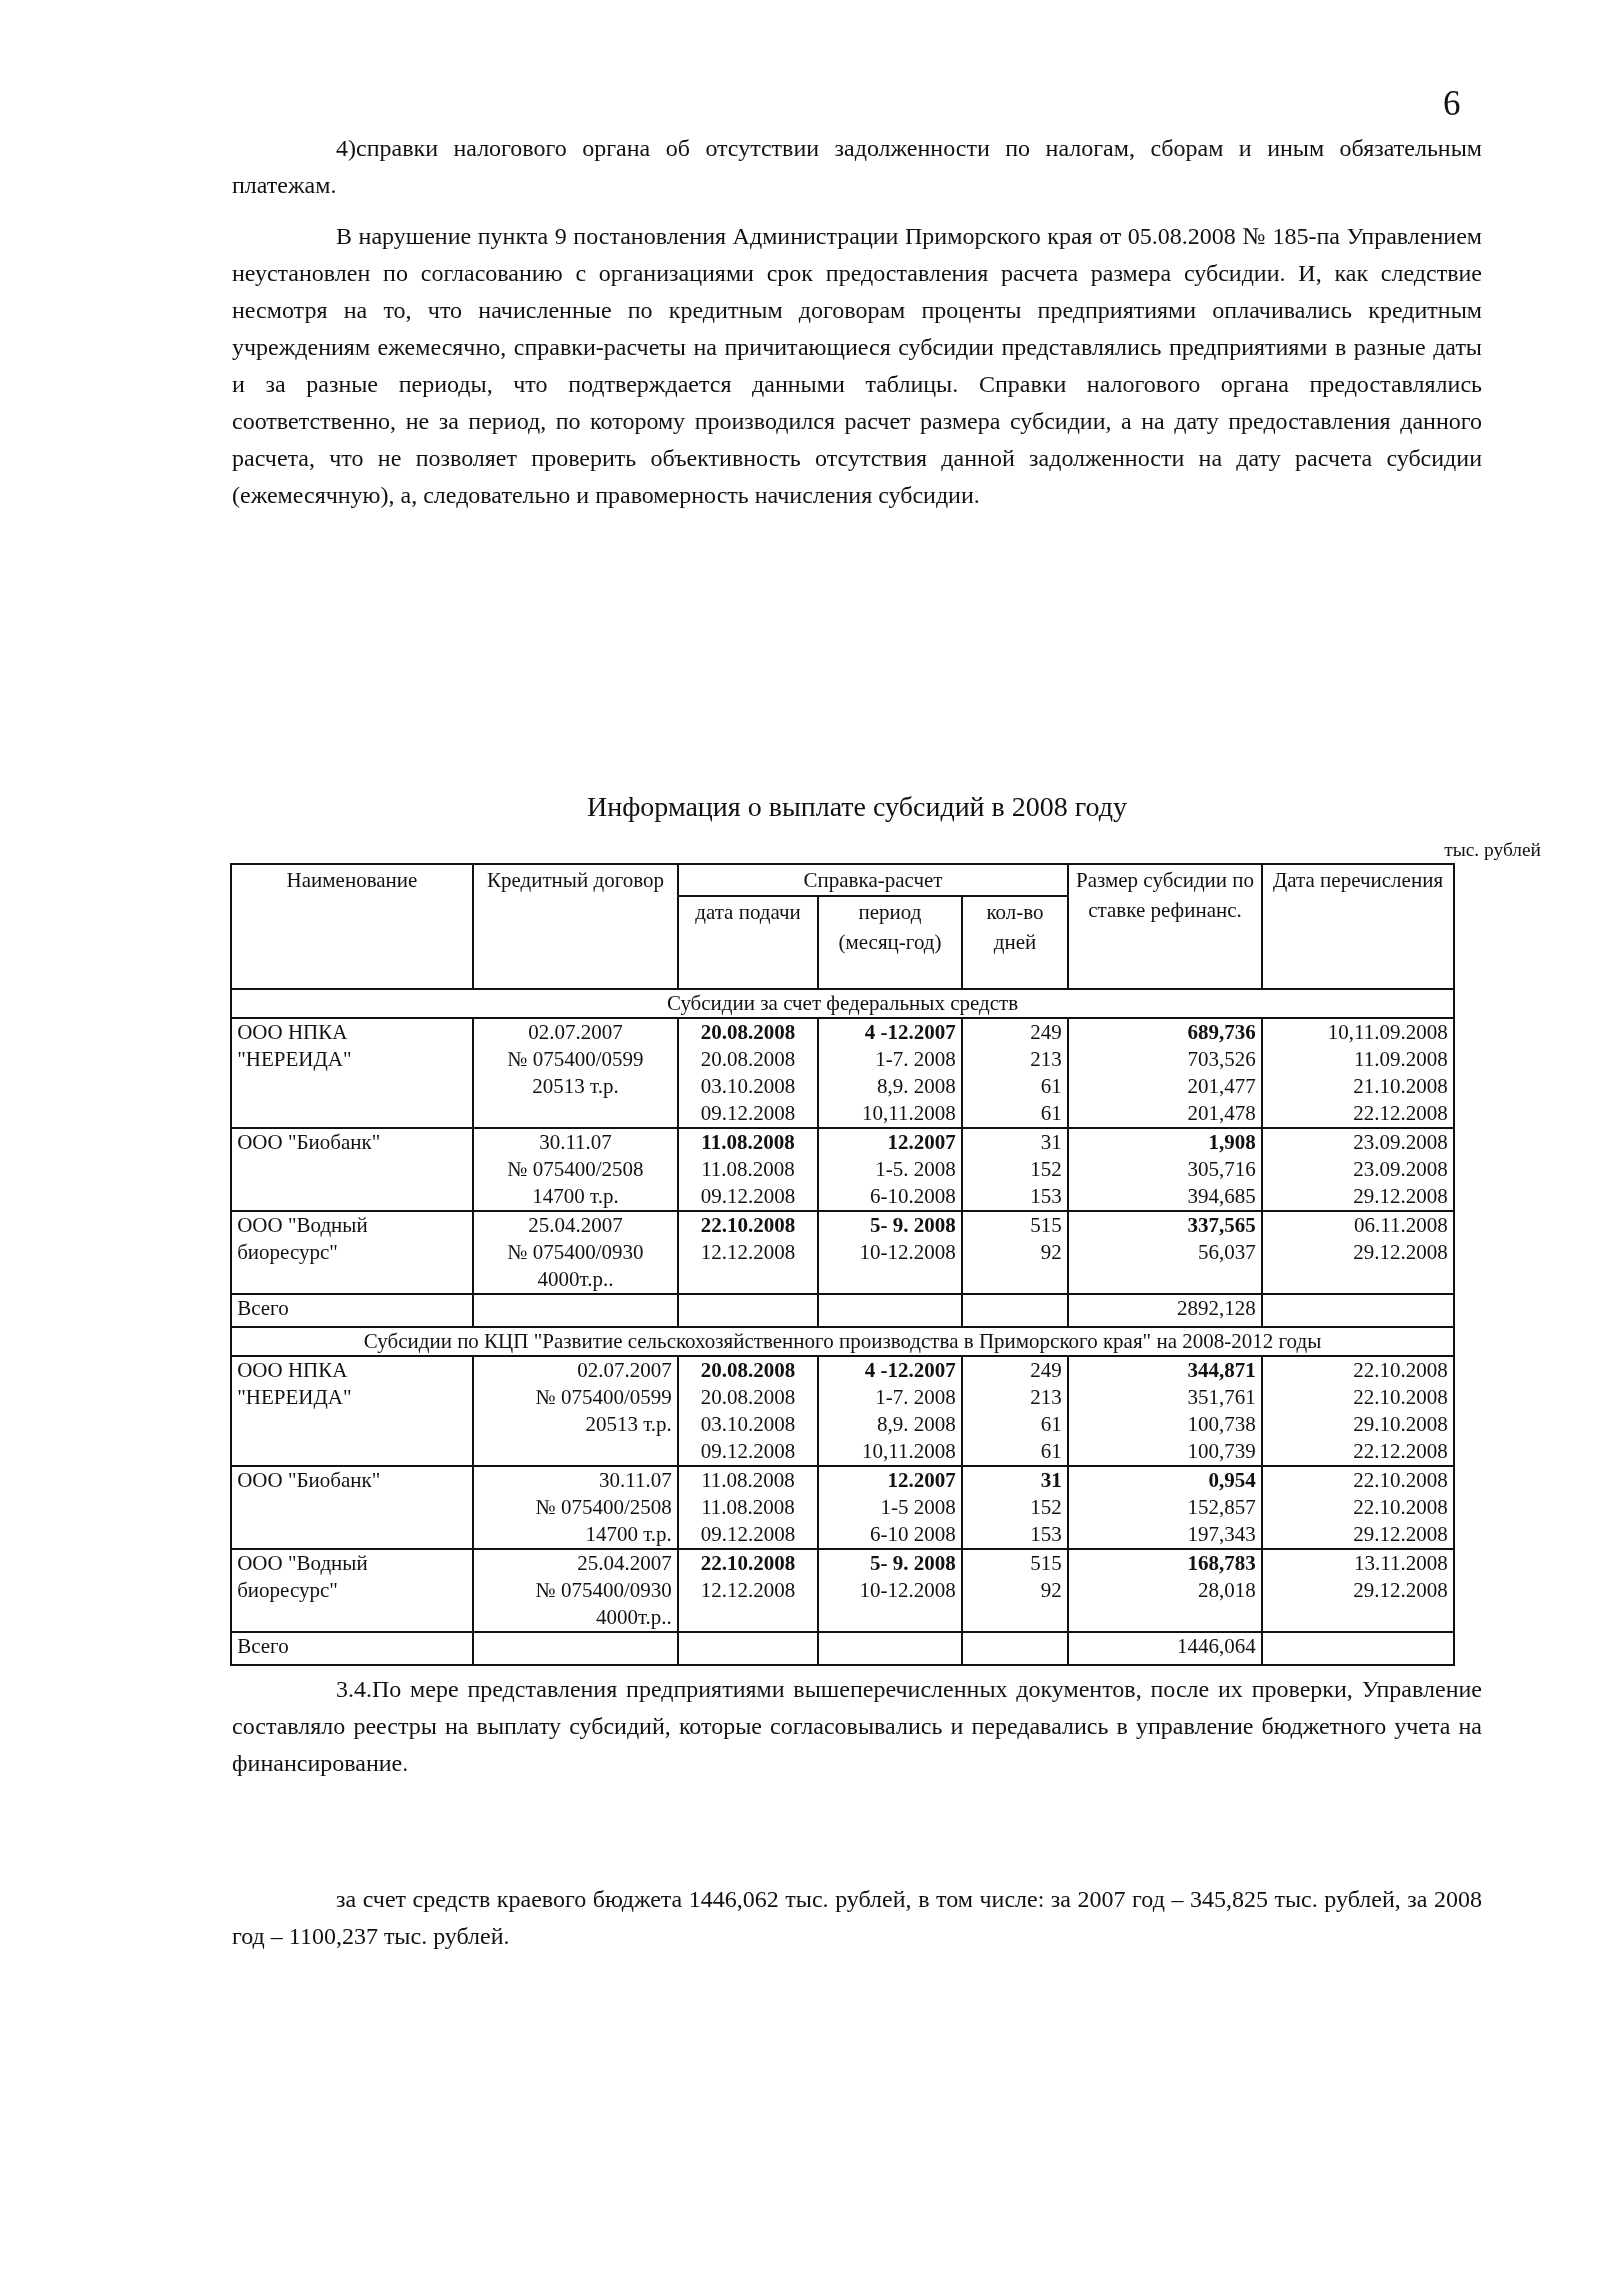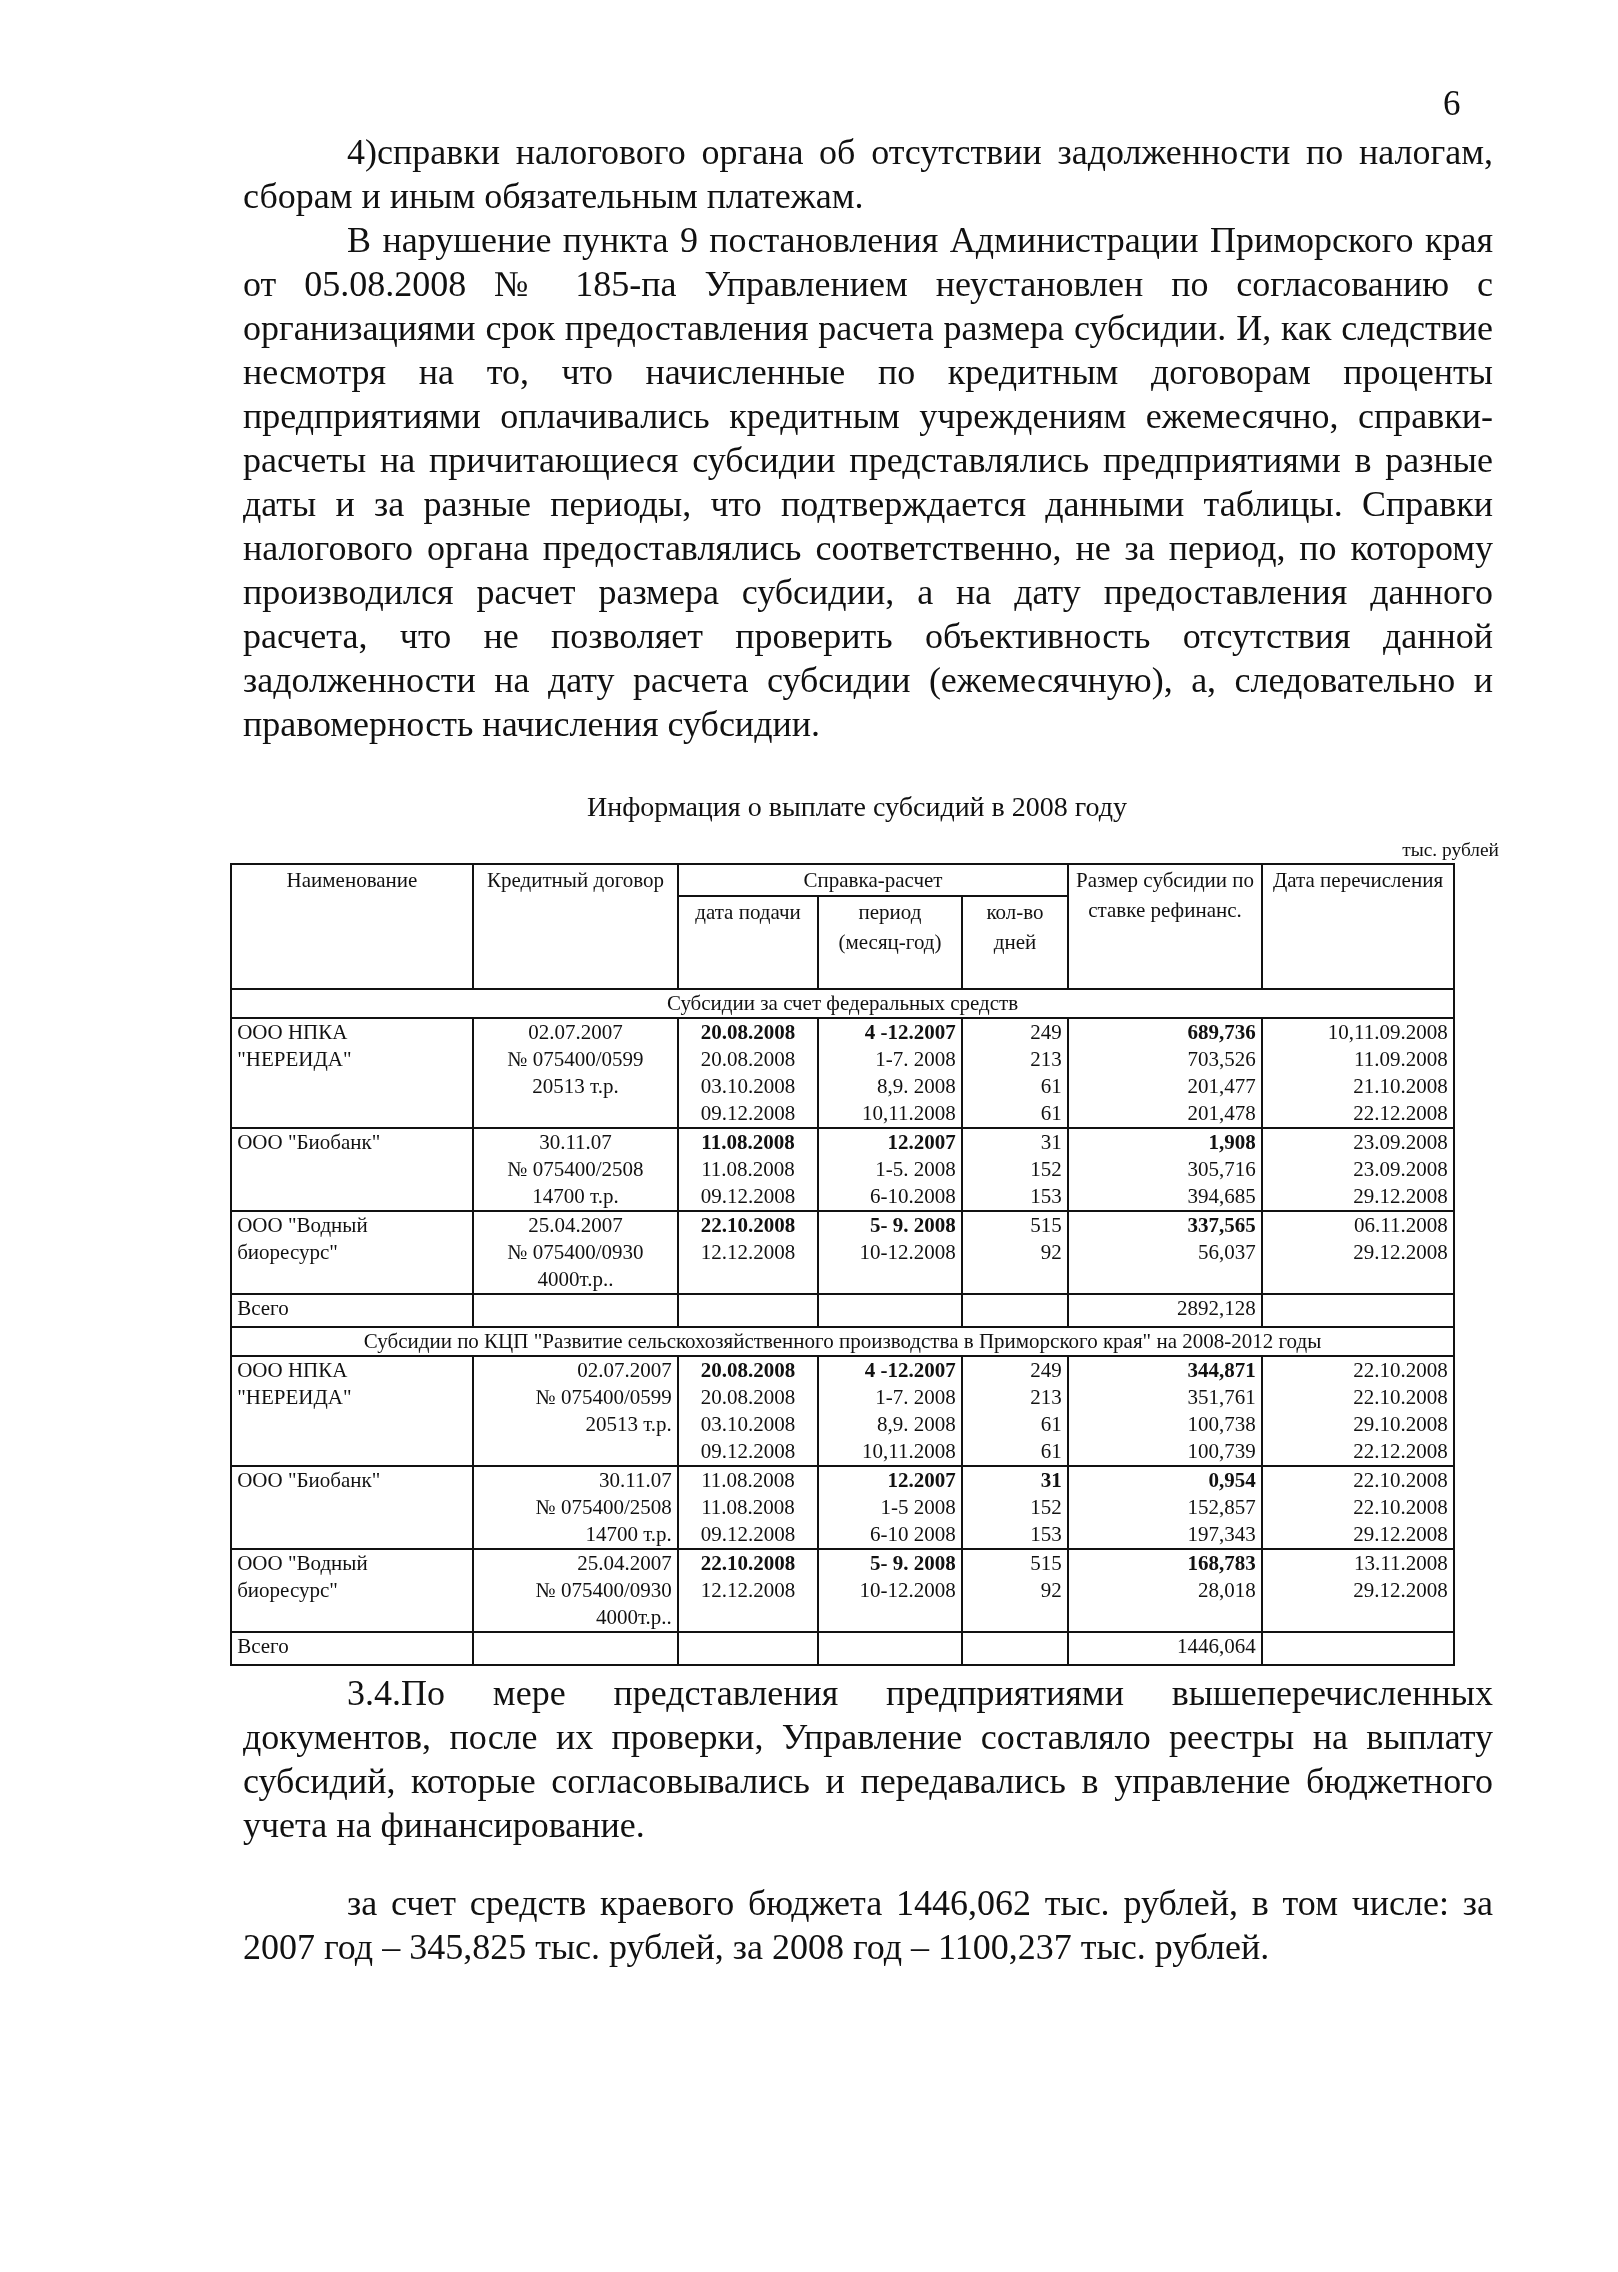--- a/index.html
+++ b/index.html
@@ -1,26 +1,26 @@
 <!DOCTYPE html>
 <html style="font-size:10.4px"><head>
 <meta charset="utf-8">
 <style>
   html, body { margin:0; padding:0; background:#ffffff; }
   body { width:1618px; height:2273px; position:relative; overflow:hidden;
          font-family:"Liberation Serif","DejaVu Serif",serif; color:#111; }
   .page-num { position:absolute; top:84px; left:1443px; font-size:35px; }
-  .text { position:absolute; left:232px; width:1250px; font-size:36px; line-height:44px;
-          text-align:justify;margin-left:11px; }
+  .text { position:absolute; left:232px; width:1250px; font-size:24px; line-height:37px;
+          text-align:justify; }
   .text p { margin:0; }
   .indent { text-indent:104px; }
   .p1 { top:130px; }
   .p2 { top:218px; }
   .caption { position:absolute; top:791px; left:232px; width:1250px; text-align:center; font-size:28px; }
-  .units { position:absolute; top:839px; left:1347px; width:152px; text-align:right; font-size:19.4px; }
+  .units { position:absolute; top:839px; left:1389px; width:152px; text-align:right; font-size:19.4px; }
   table.subs { position:absolute; top:863px; left:230px; width:1176px; border-collapse:collapse;
                font-size:21px; line-height:27px; table-layout:fixed; }
   table.subs td, table.subs th { border:2.6px solid #111; padding:0 5.2px; vertical-align:top; font-weight:normal; }
   table.subs th { text-align:center; line-height:30px; }
   .c1{width:242px}.c2{width:205px}.c3{width:140px}.c4{width:144px}.c5{width:106px}.c6{width:194px}.c7{width:192px}
   .sec td { text-align:center; font-weight:bold; padding:1.3px 0; }
   .ac { text-align:center; } .ar { text-align:right; } .al { text-align:left; }
   .b { font-weight:bold; }
   .total td { height:31px; }
   .line { display:block; white-space:nowrap; }

